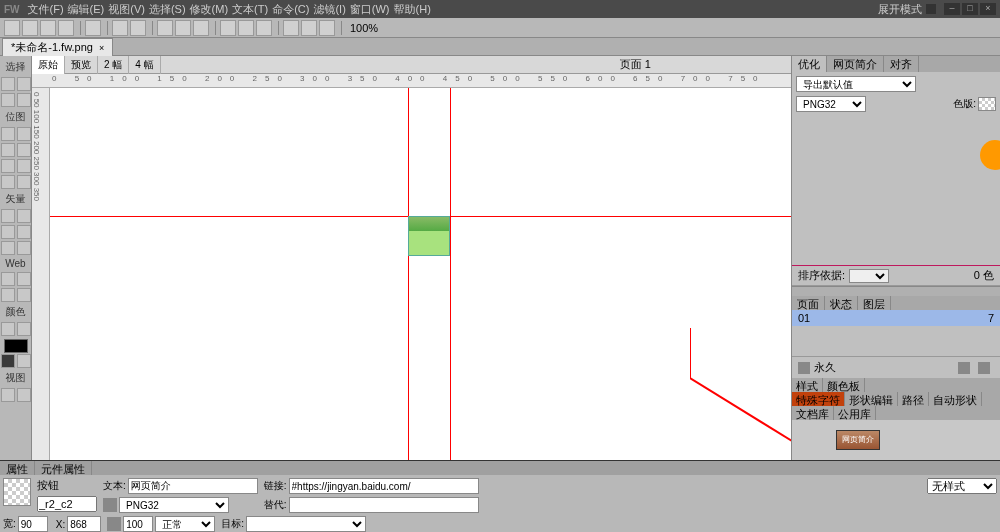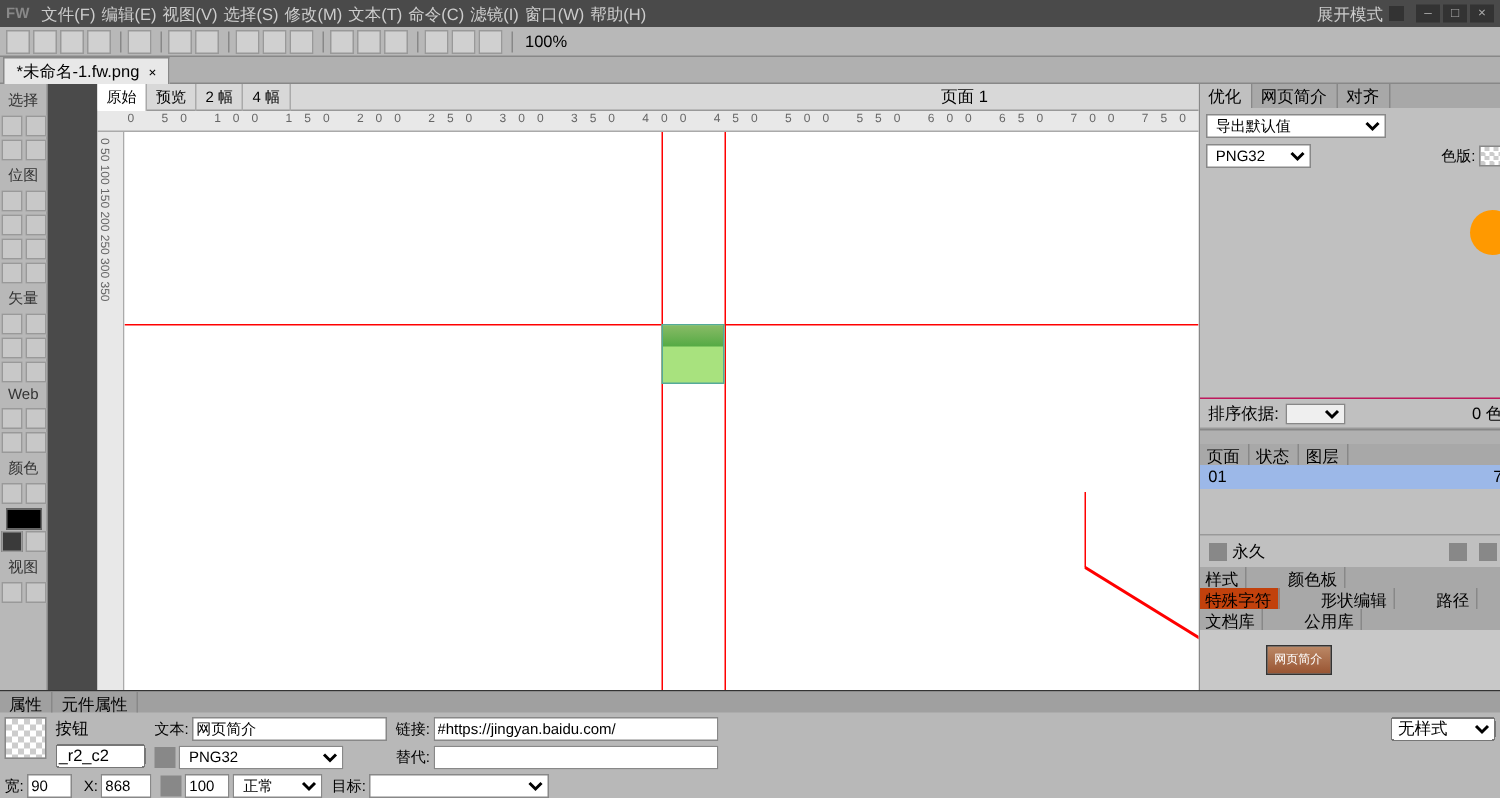--- a/index.html
+++ b/index.html
@@ -19,21 +19,21 @@
 .tabbar{height:18px;background:#b0b0b0;border-bottom:1px solid #888;display:flex;align-items:flex-start;padding-left:2px;}
 .tabbar .doctab{background:#e8e8e8;border:1px solid #888;border-bottom:none;padding:1px 8px;font-size:10px;display:flex;align-items:center;}
 .tabbar .doctab .close{margin-left:6px;font-size:9px;}
 .main{display:flex;height:404px;}
 .lefttools{width:32px;background:#b8b8b8;border-right:1px solid #888;display:flex;flex-direction:column;align-items:center;padding-top:2px;}
 .toolgroup-label{font-size:10px;color:#333;margin:2px 0;}
 .tool-row{display:flex;}
 .tool{width:14px;height:14px;background:#c8c8c8;border:1px solid #999;margin:1px;}
 .tool.dark{background:#3a3a3a;}
 .colorswatch{width:24px;height:14px;background:#000;border:1px solid #666;margin-top:2px;}
-.docarea{flex:1;background:#fff;position:relative;display:flex;flex-direction:column;margin-left:33px;}
+.docarea{flex:1;background:#fff;position:relative;display:flex;flex-direction:column;}
 .viewtabs{height:18px;background:#d8d8d8;display:flex;align-items:center;border-bottom:1px solid #999;}
 .viewtabs .vtab{padding:2px 6px;font-size:10px;border-right:1px solid #aaa;}
 .viewtabs .vtab.active{background:#fff;}
 .viewtabs .pagelabel{margin-left:auto;margin-right:140px;font-size:11px;}
 .ruler-h{height:14px;background:#e8e8e8;border-bottom:1px solid #aaa;font-size:8px;color:#666;overflow:hidden;white-space:nowrap;padding-left:20px;letter-spacing:8px;}
 .canvas-wrap{flex:1;display:flex;position:relative;}
 .ruler-v{width:18px;background:#e8e8e8;border-right:1px solid #aaa;font-size:8px;color:#666;writing-mode:vertical-lr;overflow:hidden;padding-top:4px;}
 .canvas{flex:1;background:#fff;position:relative;overflow:hidden;}
 .guide-h{position:absolute;left:0;right:0;height:1px;background:red;}
 .guide-v{position:absolute;top:0;bottom:0;width:1px;background:red;}
@@ -46,21 +46,21 @@
 .panel-content{background:#c0c0c0;padding:4px;}
 .export-select{width:120px;height:16px;background:#fff;border:1px solid #888;font-size:10px;padding-left:2px;}
 .panel-row{display:flex;align-items:center;margin-top:4px;}
 .sort-row{background:#c0c0c0;padding:2px 6px;display:flex;align-items:center;font-size:10px;border-top:1px solid #be185d;border-bottom:1px solid #999;}
 .pages-panel{background:#c0c0c0;}
 .pages-tabs{height:14px;background:#a8a8a8;display:flex;font-size:9px;}
 .pages-tabs div{padding:1px 5px;border-right:1px solid #888;}
 .page-row{background:#9cb8e8;padding:2px 6px;display:flex;justify-content:space-between;font-size:10px;}
 .perm-row{background:#c0c0c0;padding:3px 6px;font-size:10px;display:flex;align-items:center;border-top:1px solid #999;}
 .perm-row .icon{width:12px;height:12px;background:#888;margin-right:4px;}
-.lib-tabs{background:#a8a8a8;display:flex;font-size:9px;height:14px;gap:24px;}
+.lib-tabs{background:#a8a8a8;display:flex;font-size:9px;height:14px;}
 .lib-tabs div{padding:1px 4px;border-right:1px solid #888;white-space:nowrap;}
 .lib-content{background:#c8c8c8;height:40px;padding:4px;display:flex;align-items:center;}
 .lib-thumb{width:44px;height:20px;background:linear-gradient(#b86,#953);border:1px solid #333;color:#fff;font-size:8px;text-align:center;line-height:18px;margin-left:40px;}
 .arrow{position:absolute;pointer-events:none;}
 .arrow1{left:640px;top:240px;}
 .bottom{height:72px;background:#b8b8b8;border-top:1px solid #333;display:flex;flex-direction:column;}
 .prop-tabs{height:14px;background:#a0a0a0;display:flex;font-size:9px;}
 .prop-tabs div{padding:1px 6px;border-right:1px solid #888;}
 .prop-body{flex:1;display:flex;padding:3px;gap:6px;}
 .prop-col{display:flex;flex-direction:column;gap:3px;}

